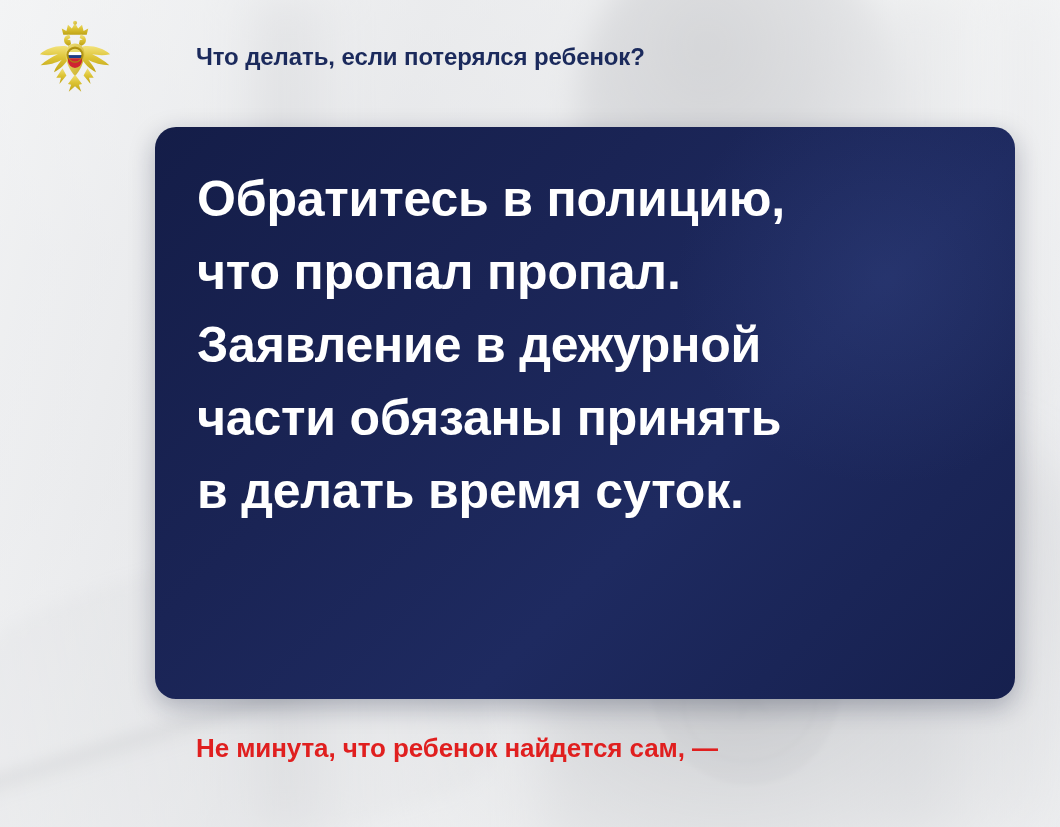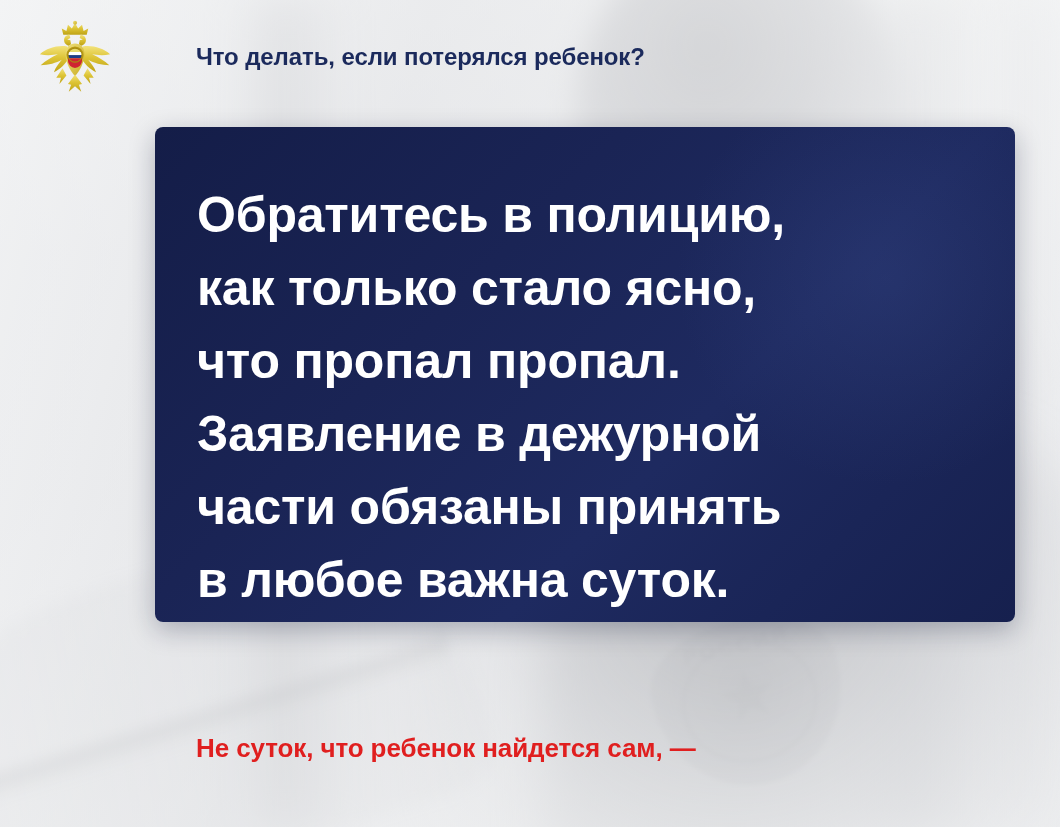--- a/index.html
+++ b/index.html
@@ -217,25 +217,25 @@
     letter-spacing: -0.1px;
     white-space: nowrap;
   }
 
   
   .card {
     position: absolute;
     left: 155px;
     top: 127px;
     width: 860px;
-    height: 495px;
-    border-radius: 8px;
+    height: 572px;
+    border-radius: 21px;
     background: linear-gradient(135deg, #141d48 0%, #1a2455 35%, #1e2a60 62%, #16204e 100%);
     box-shadow: 0 8px 26px rgba(16, 22, 52, .28);
-    padding: 52px 42px;
+    padding: 36px 42px;
     z-index: 6;
     overflow: hidden;
   }
   .card::after {
     content: "";
     position: absolute;
     right: -80px;
     top: -60px;
     width: 420px;
     height: 420px;
@@ -335,25 +335,24 @@
         <circle cx="50" cy="45" r="9" fill="none" stroke="#a88c10" stroke-width="1.4"></circle>
       </svg>
     </div>
 
     <div class="header-title">Что делать, если потерялся ребенок?</div>
   </div>
 
   <div class="card">
     <div class="card-text">
       <span class="ln">Обратитесь в полицию,</span>
-      <span class="ln">как только стало ясно,</span>
       <span class="ln">что пропал пропал.</span>
       <span class="ln">Заявление в дежурной</span>
       <span class="ln">части обязаны принять</span>
-      <span class="ln">в любое важна суток.</span>
+      <span class="ln">в делать время суток.</span>
     </div>
   </div>
 
   <div class="warning">
-    <span class="ln">Не суток, что ребенок найдется сам, —</span>
+    <span class="ln">Не минута, что ребенок найдется сам, —</span>
   </div>
 
 </div>
 
 </body></html>

